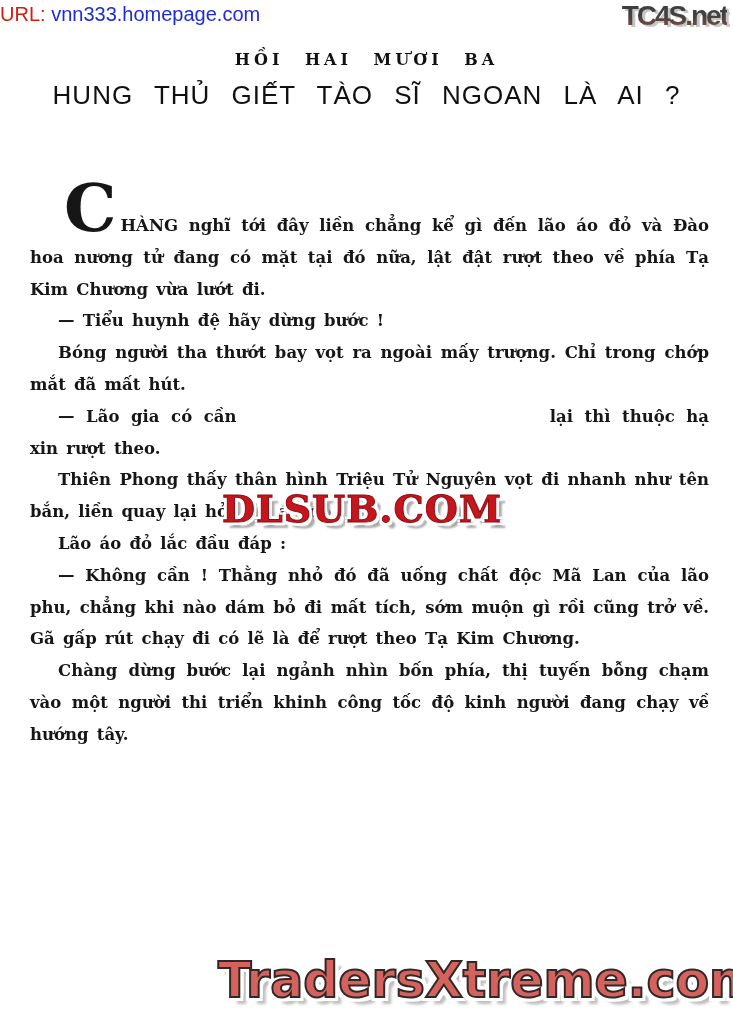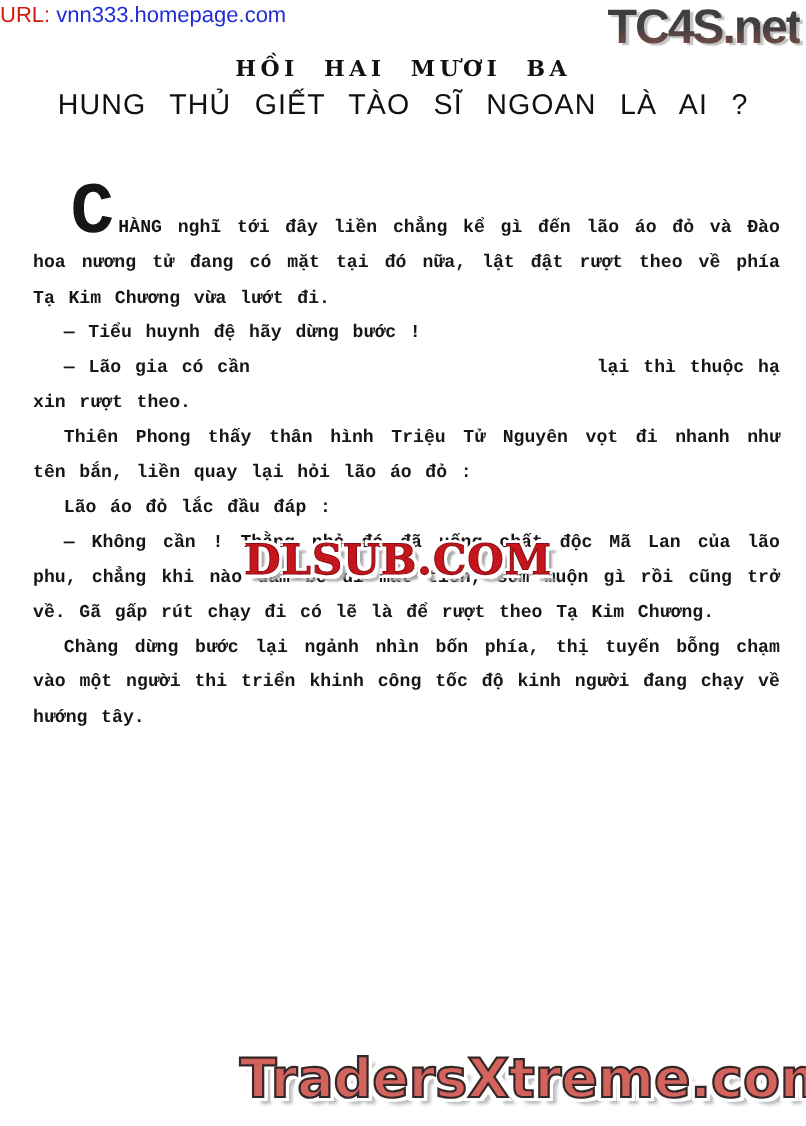--- a/index.html
+++ b/index.html
@@ -29,40 +29,40 @@
   .lbl-red  { color: #d21d0e; }
   .lbl-blue { color: #1f2bd4; }
   .link-blue { color: #1f2bd4; }
 
   .tc4s-logo {
     position: absolute;
     top: 0px;
     right: 6px;
     font-family: "Liberation Sans", sans-serif;
     font-weight: bold;
-    font-size: 44px;
+    font-size: 28px;
     letter-spacing: -2px;
     background: linear-gradient(180deg, #3d3d3d 0%, #434040 50%, #6e4a44 78%, #a1766c 100%);
     -webkit-background-clip: text;
     background-clip: text;
     color: transparent;
     filter: drop-shadow(3px 2px 0px #c6c6c6);
     margin-left: 21px;
   }
 
   
   .chapter-title {
     position: absolute;
     top: 50px;
     left: 0;
     width: 100%;
     text-align: center;
     font-family: "DejaVu Serif", serif;
     font-weight: bold;
-    font-size: 20px;
+    font-size: 16px;
     letter-spacing: 4px;
     word-spacing: 12px;
     color: #111;
   }
   .chapter-heading {
     position: absolute;
     top: 80px;
     left: 0;
     width: 100%;
     text-align: center;
@@ -70,30 +70,29 @@
     font-weight: normal;
     font-size: 26px;
     letter-spacing: 1px;
     word-spacing: 13px;
     color: #111;
   }
 
   
   .body-text {
     position: absolute;
-    top: 191px;
+    top: 208px;
     left: 30px;
     width: 679px;
     font-size: 16.5px;
     font-weight: bold;
     line-height: 31.8px;
     text-align: justify;
     word-spacing: 2.5px;
     color: #161616;
-    font-family: Liberation Mono, monospace;
   }
   .body-text p { text-indent: 28px; }
   .body-text p.first { text-indent: 34px; }
   .capital {
     font-size: 66px;
     line-height: 0;
     letter-spacing: 1px;
     margin-right: 3px;
     font-weight: bold;
   }
@@ -155,20 +154,21 @@
   </div>
 
   <div class="tc4s-logo">TC4S.net</div>
 
   <div class="chapter-title">HỒI HAI MƯƠI BA</div>
   <div class="chapter-heading">HUNG THỦ GIẾT TÀO SĨ NGOAN LÀ AI ?</div>
 
   <div class="body-text">
     <p class="first"><span class="capital">C</span><span>HÀNG nghĩ tới đây liền chẳng kể gì đến lão áo đỏ và Đào hoa nương tử đang có mặt tại đó nữa, lật đật rượt theo về phía Tạ Kim Chương vừa lướt đi.</span></p>
     <p>— Tiểu huynh đệ hãy dừng bước !</p>
+    <p>Bóng người tha thướt bay vọt ra ngoài mấy trượng. Chỉ trong chớp mắt đã mất hút.</p>
     <p><span>— Lão gia có cần</span> <span class="wm-gap"></span> <span>lại thì thuộc hạ xin rượt theo.</span></p>
     <p>Thiên Phong thấy thân hình Triệu Tử Nguyên vọt đi nhanh như tên bắn, liền quay lại hỏi lão áo đỏ :</p>
     <p>Lão áo đỏ lắc đầu đáp :</p>
     <p>— Không cần ! Thằng nhỏ đó đã uống chất độc Mã Lan của lão phu, chẳng khi nào dám bỏ đi mất tích, sớm muộn gì rồi cũng trở về. Gã gấp rút chạy đi có lẽ là để rượt theo Tạ Kim Chương.</p>
     <p>Chàng dừng bước lại ngảnh nhìn bốn phía, thị tuyến bỗng chạm vào một người thi triển khinh công tốc độ kinh người đang chạy về hướng tây.</p>
   </div>
 
   <div class="wm-center">DLSUB.COM</div>
   <div class="wm-bottom">TradersXtreme.com</div>
 

